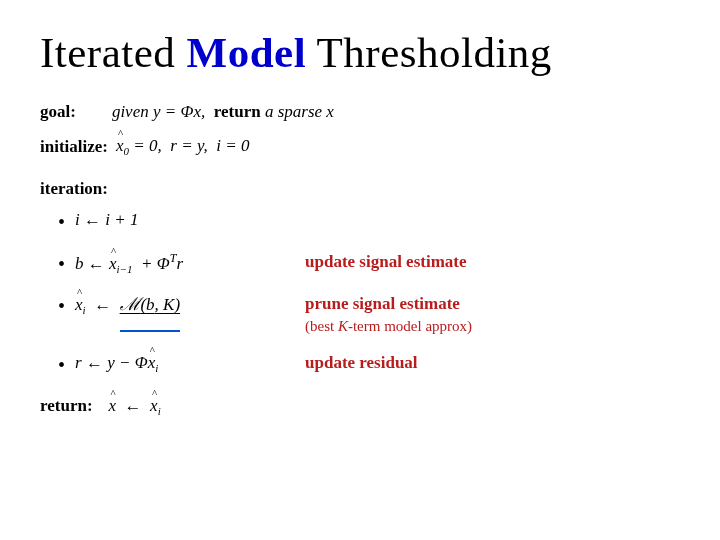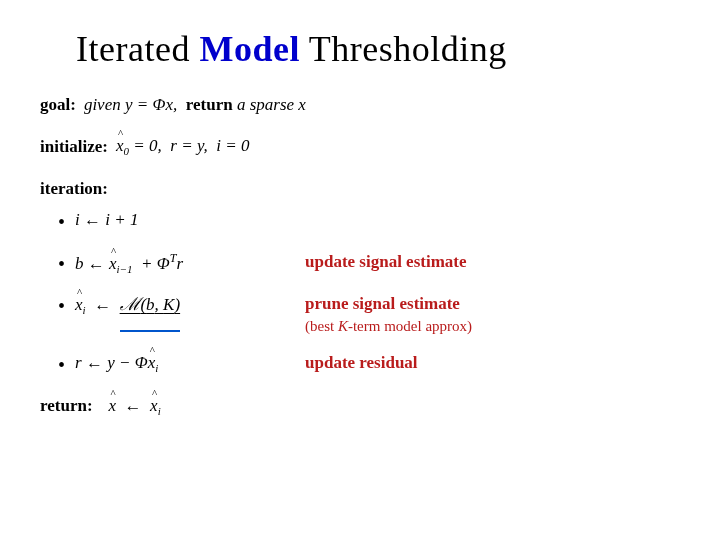--- a/index.html
+++ b/index.html
@@ -13,26 +13,25 @@
     }
 
     .slide {
       width: 720px;
       height: 540px;
       padding: 28px 40px 20px 40px;
       position: relative;
     }
 
     .title {
-      font-size: 36px;
+      font-size: 43px;
       font-weight: normal;
       color: #000000;
       margin-bottom: 22px;
       letter-spacing: 0.5px;
-      margin-left: 36px;
     }
 
     .title .model-bold {
       font-weight: bold;
       color: #0000cc;
     }
 
     .content {
       font-size: 17px;
       line-height: 1.55;
@@ -99,21 +98,22 @@
       -webkit-text-decoration-color: #0055cc;
       text-underline-offset: 3px;
       border-bottom: 2.5px solid #0055cc;
       text-decoration: none;
       padding-bottom: 1px;
     }
 
     .goal-line {
       display: flex;
       align-items: baseline;
-      margin-bottom: 15px;
+      margin-bottom: 8px;
+      gap: 28px;
     }
 
     .init-line {
       display: flex;
       align-items: center;
       margin-bottom: 15px;
     }
 
     .return-line {
       display: flex;

